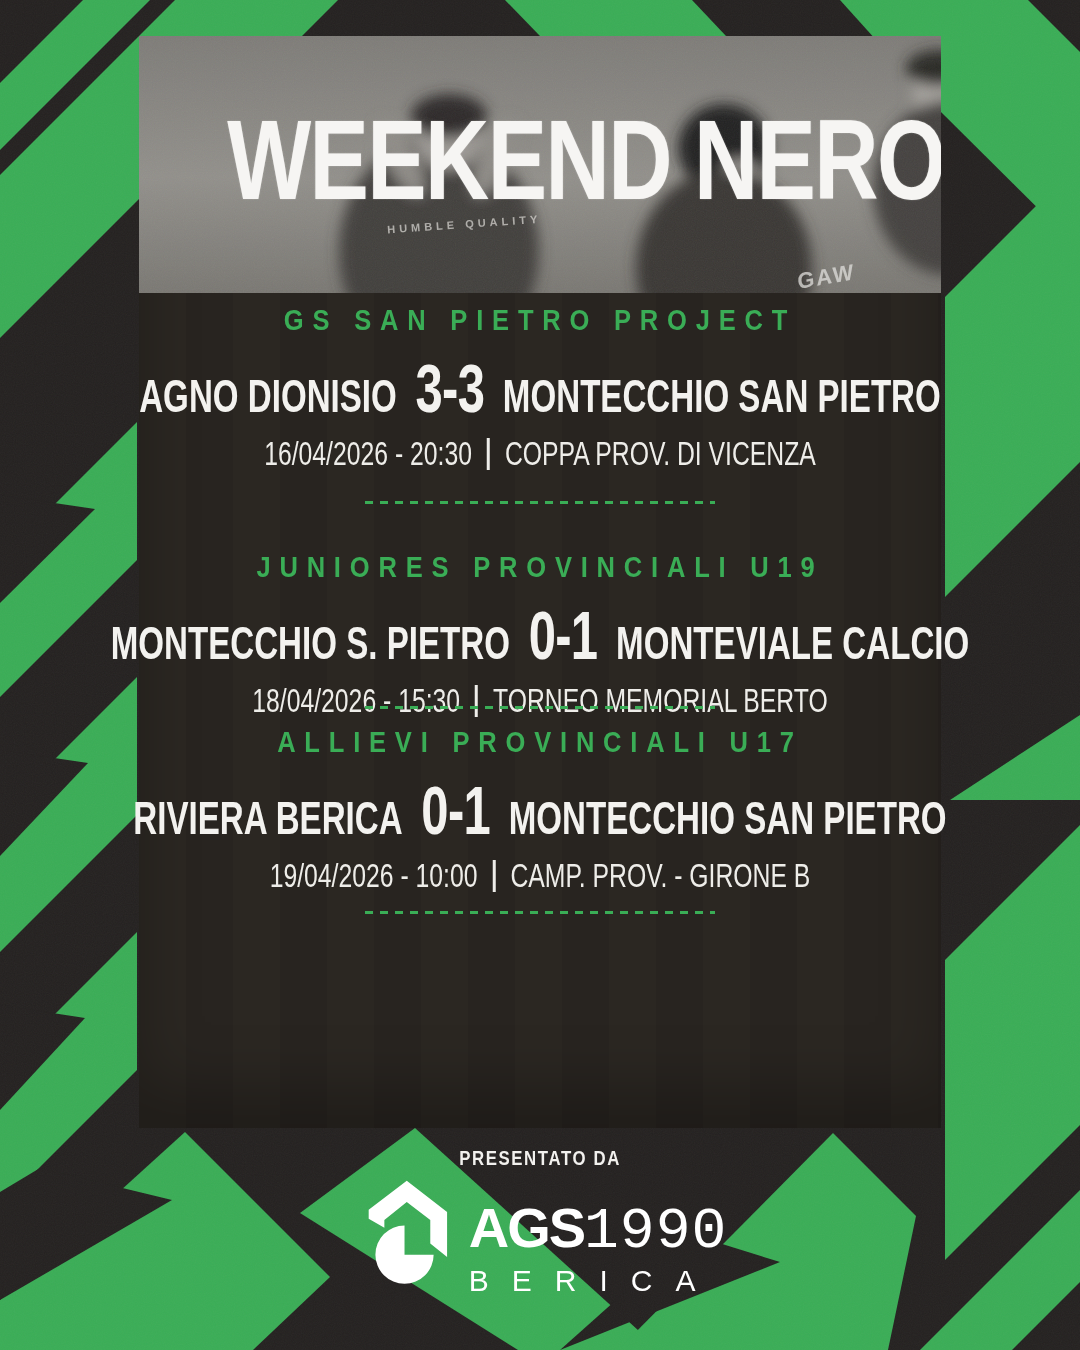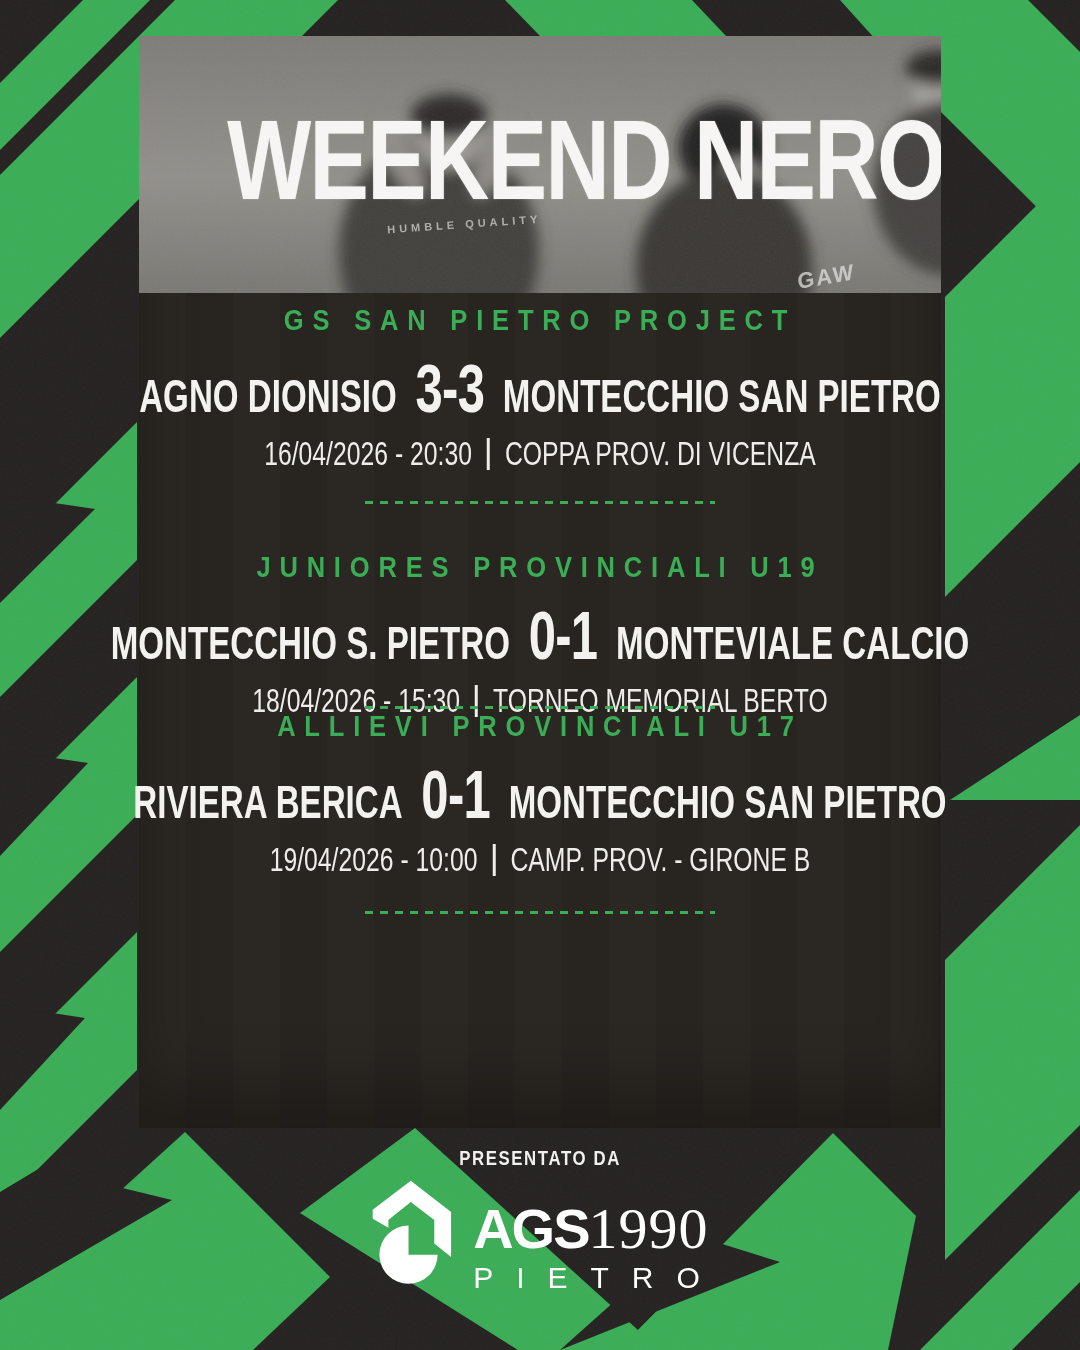--- a/index.html
+++ b/index.html
@@ -19,42 +19,42 @@
   .photo{position:absolute;left:139px;top:36px;width:802px;height:257px;overflow:hidden;
     background:linear-gradient(180deg,#7e7c78 0%,#92908b 55%,#7a7873 100%);}
   .jersey-text{position:absolute;color:#d3d1cd;font-weight:700;opacity:.75;white-space:nowrap;}
   .jt-left{left:248px;top:182px;font-size:11px;letter-spacing:4px;transform:rotate(-4deg);}
   .jt-center{left:658px;top:228px;font-size:22px;letter-spacing:2px;transform:rotate(-10deg) skewX(-6deg);color:#e0dfdc;}
   .title{position:absolute;left:0;top:50%;width:100%;transform:translateY(-54%) scaleX(.78);
     text-align:center;font-size:114px;font-weight:900;letter-spacing:-2px;color:#f6f5f3;
     white-space:nowrap;text-shadow:0 0 2px rgba(255,255,255,.35);}
   
   .section{position:absolute;left:139px;width:802px;text-align:center;}
-  .sec-1{top:304px;} .sec-2{top:551px;} .sec-3{top:710px;} .sec-4{top:931px;}
+  .sec-1{top:304px;} .sec-2{top:551px;} .sec-3{top:726px;} .sec-4{top:931px;}
   .sec-header{color:var(--accent);font-weight:700;font-size:29px;letter-spacing:10px;
     transform:scaleX(.88);white-space:nowrap;}
   .match-row{margin-top:12px;display:flex;justify-content:center;align-items:baseline;gap:26px;
     transform:scaleX(.72);white-space:nowrap;font-weight:700;font-size:46px;color:#f3f2ef;}
   .match-score{font-size:68px;font-weight:800;letter-spacing:-1px;}
   .info-row{margin-top:8px;display:flex;justify-content:center;align-items:center;gap:20px;
     transform:scaleX(.75);white-space:nowrap;font-weight:400;font-size:33px;color:#eeede9;}
   .vbar{display:inline-block;width:4px;height:32px;background:#eeede9;}
   .status-row{margin-top:14px;font-size:64px;font-weight:800;transform:scaleX(.8);color:#f6f5f3;}
   .divider{position:absolute;left:365px;width:350px;height:3px;
     background:repeating-linear-gradient(90deg,var(--accent) 0 8px,transparent 8px 15px);}
   .div-1{top:501px;} .div-2{top:706px;} .div-3{top:911px;}
   
   .presented{position:absolute;top:1146px;left:0;width:1080px;text-align:center;
     font-size:21px;font-weight:700;letter-spacing:2px;transform:scaleX(.8);color:#f2f1ee;}
   .logo-row{position:absolute;top:1174px;left:0;width:1080px;display:flex;
     justify-content:center;align-items:flex-start;gap:4px;}
   .logo-text{display:flex;flex-direction:column;margin-top:26px;}
   .brand-line{display:flex;align-items:baseline;line-height:1;color:#fff;}
   .brand-name{font-size:56px;font-weight:800;letter-spacing:-2px;}
-  .brand-year{font-size:58px;font-weight:400;font-family:Liberation Serif, serif;letter-spacing:1px;}
+  .brand-year{font-size:58px;font-weight:400;font-family:Liberation Mono, monospace;letter-spacing:1px;}
   .group-line{margin-top:5px;font-size:30px;font-weight:400;letter-spacing:23px;color:#fff;line-height:1;}
 </style>
 </head>
 <body>
 
 <div class="poster">
 
   <svg class="bg-svg" width="1080" height="1350" viewBox="0 0 1080 1350">
     <rect class="dp" x="0" y="0" width="1080" height="1350"></rect>
 
@@ -169,17 +169,17 @@
   <div class="logo-row">
     <svg width="112" height="112" viewBox="0 0 100 100">
       <path fill="#ffffff" d="M14 40 L14 32 L48 6 L84 34 L84 74 L69 62 L69 41 L48 25 L28 41 L28 48 Z"></path>
       <path fill="#ffffff" d="M46 46 A26 26 0 1 0 72 72 L46 72 Z"></path>
     </svg>
     <div class="logo-text">
       <div class="brand-line">
         <span class="brand-name">AGS</span>
         <span class="brand-year">1990</span>
       </div>
-      <div class="group-line">PIETRO</div>
+      <div class="group-line">BERICA</div>
     </div>
   </div>
 
 </div>
 
 </body></html>

